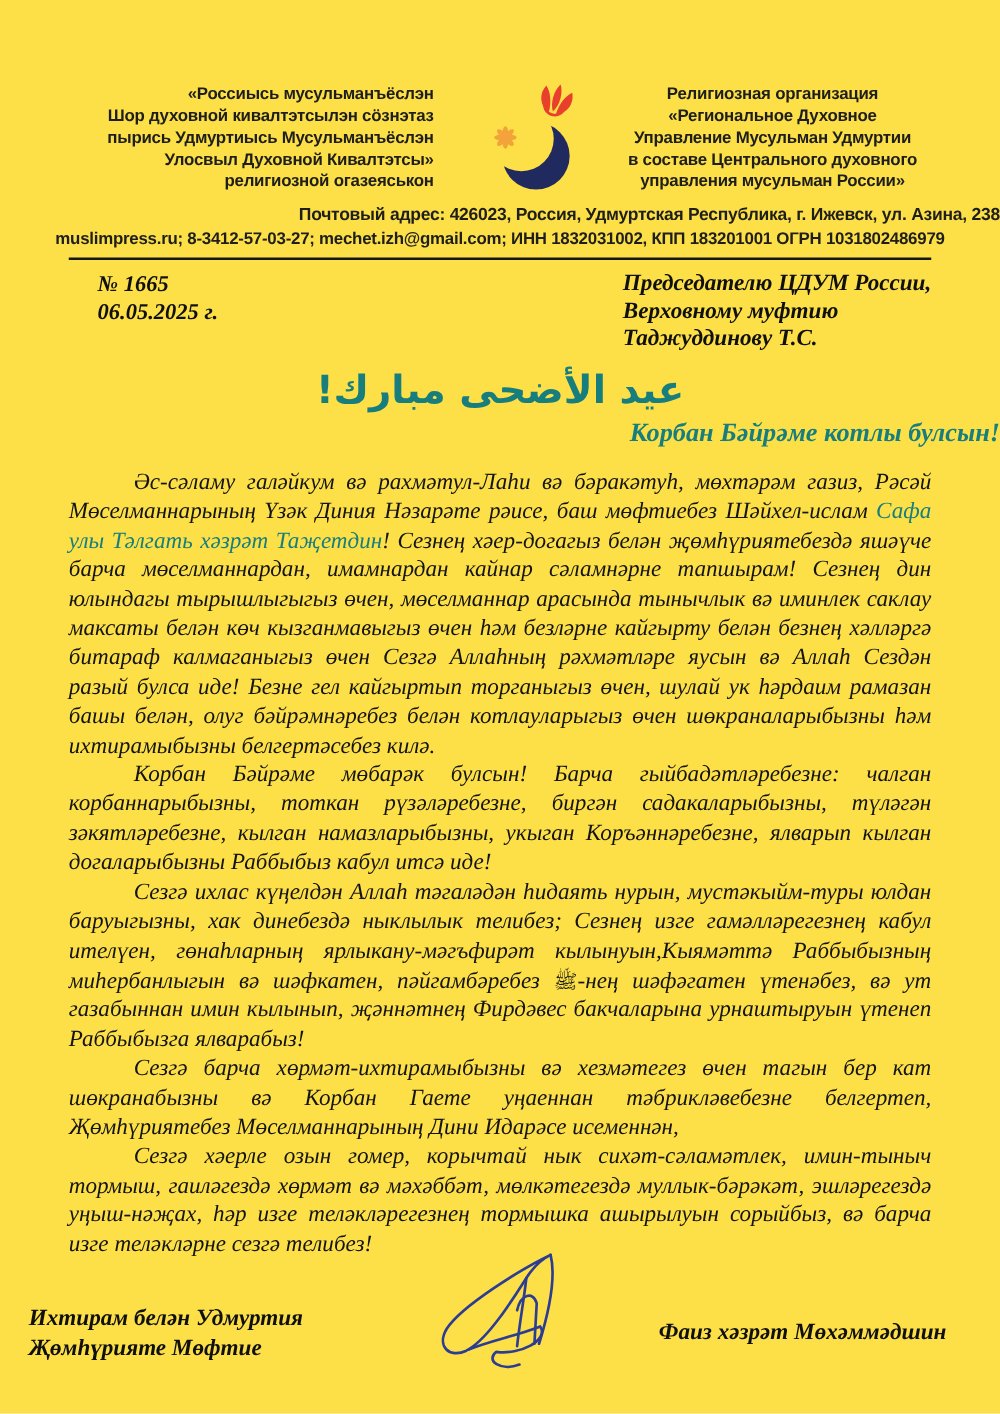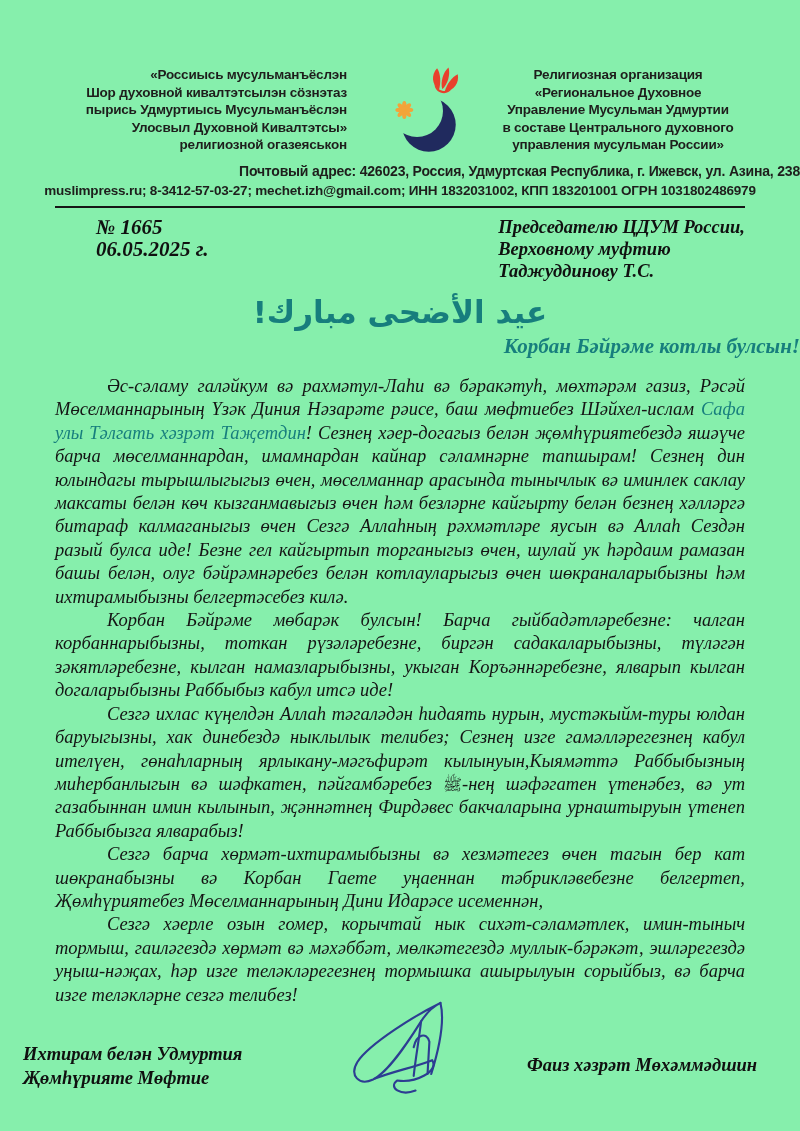--- a/index.html
+++ b/index.html
@@ -1,17 +1,17 @@
 <!DOCTYPE html>
 <html><head>
 <meta charset="utf-8">
 <style>
   html,body{margin:0;padding:0;background:#fff;}
   .page{
-    position:relative;width:800px;height:1131px;background:#86efac;
+    position:relative;width:800px;height:1131px;background:#fde047;
     overflow:hidden;color:#171717;
     font-family:"Liberation Serif",serif;
   }
   
   .lh-row{display:flex;justify-content:space-between;align-items:flex-start;padding:66px 55px 0;}
   .org{
     font-family:"Liberation Sans",sans-serif;font-weight:700;font-size:13.5px;
     line-height:17.5px;color:#1e1e1c;white-space:pre-line;letter-spacing:-0.2px;
   }
   .org-left{width:292px;text-align:right;}
@@ -19,21 +19,21 @@
   .logo{width:88px;height:94px;flex:0 0 auto;}
   .addr,.contacts{
     font-family:"Liberation Sans",sans-serif;font-weight:700;color:#1e1e1c;
     text-align:center;letter-spacing:-0.2px;
   }
   .addr{font-size:14px;margin-top:3px;text-align:right;}
   .contacts{font-size:13.5px;margin-top:4px;}
   .rule{margin:8px 55px 0;border-top:2.6px solid #161616;}
   
   .meta{display:flex;justify-content:space-between;align-items:flex-start;padding:8px 55px 0 78px;}
-  .refblock{font-style:italic;font-weight:700;font-size:21px;line-height:22px;color:#101010;margin-left:18px;}
+  .refblock{font-style:italic;font-weight:700;font-size:18px;line-height:22px;color:#101010;}
   .addressee{
     font-style:italic;font-weight:700;font-size:18.5px;line-height:22px;
     text-align:left;white-space:pre-line;color:#101010;
   }
   
   .arabic{
     text-align:center;direction:rtl;color:#177e7d;margin-top:12px;
     font-family:"DejaVu Sans",sans-serif;font-size:31px;line-height:36px;font-weight:700;
   }
   .greet{

